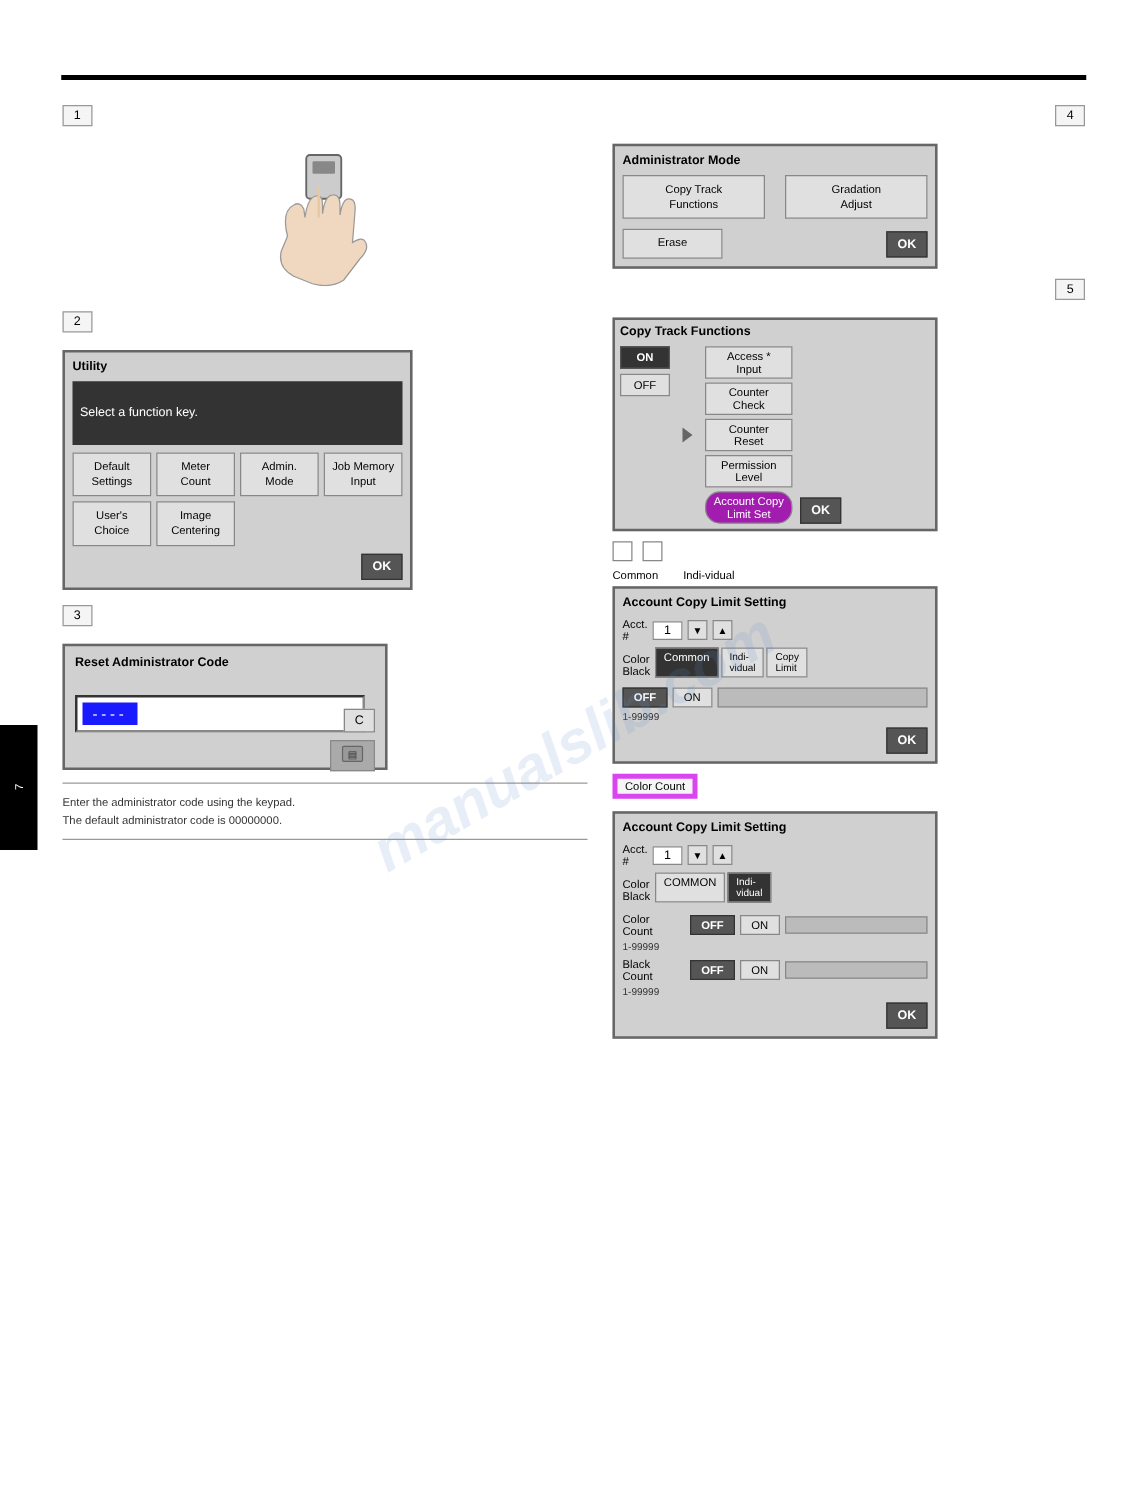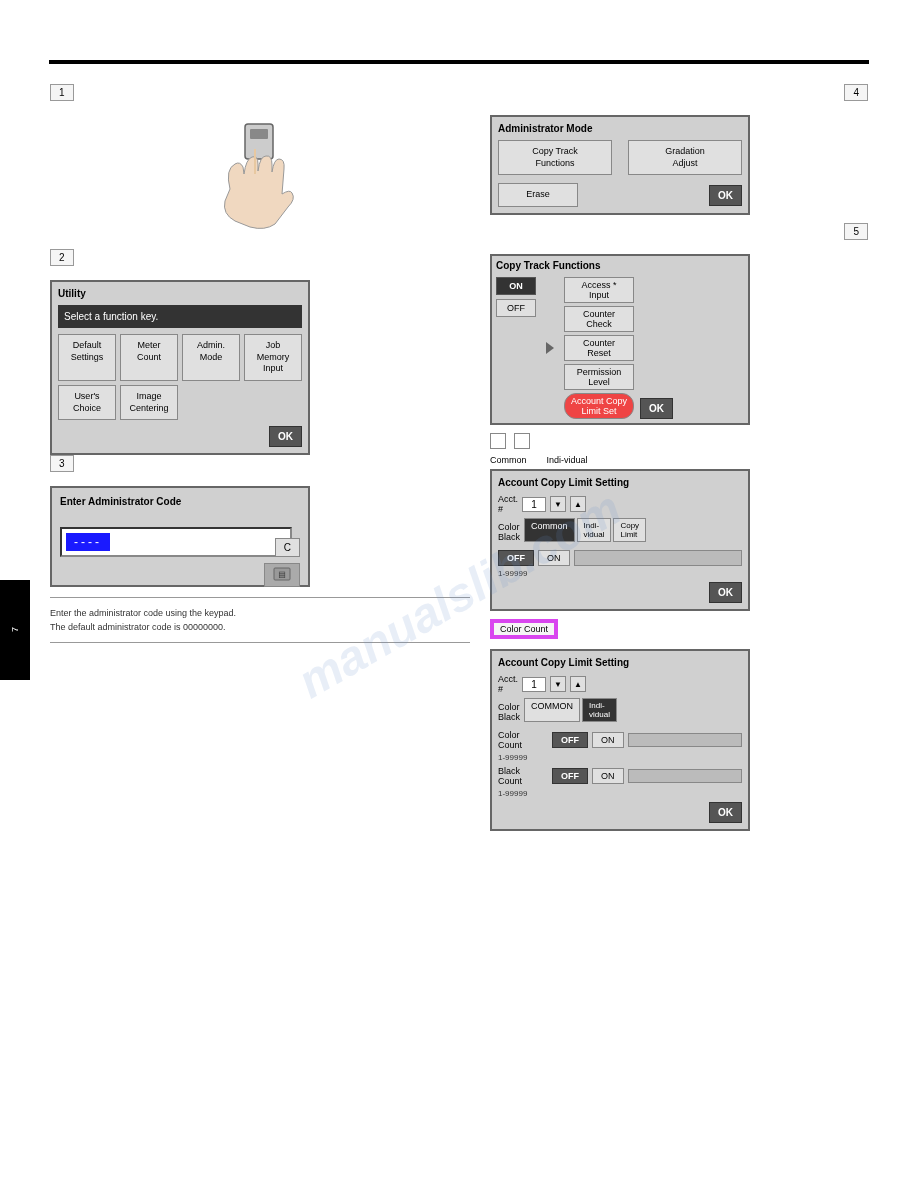--- a/index.html
+++ b/index.html
@@ -57,21 +57,21 @@
     .dialog-title {
       font-size: 10px;
       font-weight: bold;
       margin-bottom: 6px;
       color: #000;
     }
 
     .dialog-subtitle {
       background: #333;
       color: #fff;
-      padding: 6px 6px;
+      padding: 20px 6px;
       font-size: 10px;
       margin-bottom: 6px;
     }
 
     .dialog-grid {
       display: grid;
       grid-template-columns: 1fr 1fr 1fr 1fr;
       gap: 4px;
       margin-bottom: 6px;
     }
@@ -95,22 +95,22 @@
       font-weight: bold;
       cursor: pointer;
       float: right;
     }
 
     
     .utility-dialog {
       border: 2px solid #666;
       background: #d0d0d0;
       padding: 6px;
-      width: 260px;
-      margin-bottom: 0;
+      width: 280px;
+      margin-bottom: 12px;
     }
 
     
     .admin-code-dialog {
       border: 2px solid #666;
       background: #d0d0d0;
       padding: 8px;
       width: 260px;
       position: relative;
     }
@@ -228,21 +228,21 @@
     .ctf-right-btn {
       background: #e0e0e0;
       border: 1px solid #888;
       padding: 2px 6px;
       font-size: 9px;
       cursor: pointer;
       text-align: center;
     }
 
     .ctf-right-btn.active {
-      background: #ef4444;
+      background: #a21caf;
       color: #fff;
       border-radius: 12px;
     }
 
     
     .acls-dialog {
       border: 2px solid #666;
       background: #d0d0d0;
       padding: 6px;
       width: 260px;
@@ -461,21 +461,21 @@
       <div style="display:flex; justify-content:flex-end;">
         <button class="ok-btn">OK</button>
       </div>
     </div>
 
     <div style="margin-bottom:6px;">
       <div class="step-label">3</div>
     </div>
 
     <div class="admin-code-dialog">
-      <div class="dialog-title">Enter Administrator Code</div>
+      <div class="dialog-title">Reset Administrator Code</div>
       <div style="display:flex; align-items:center; margin: 10px 0;">
         <div class="code-input-area" style="flex:1;">
           <span class="code-dots">----</span>
         </div>
         <div style="display:flex; flex-direction:column; gap:4px; margin-left:8px;">
           <button class="clear-btn">C</button>
           <button class="enter-btn" style="background:#aaa; border:1px solid #888; padding:3px 8px; font-size:10px; cursor:pointer;">
             <svg width="18" height="14" viewBox="0 0 18 14">
               <rect x="1" y="1" width="16" height="12" rx="1" fill="#999" stroke="#666" stroke-width="1"></rect>
               <text x="9" y="10" text-anchor="middle" font-size="8" fill="#333">▤</text>

